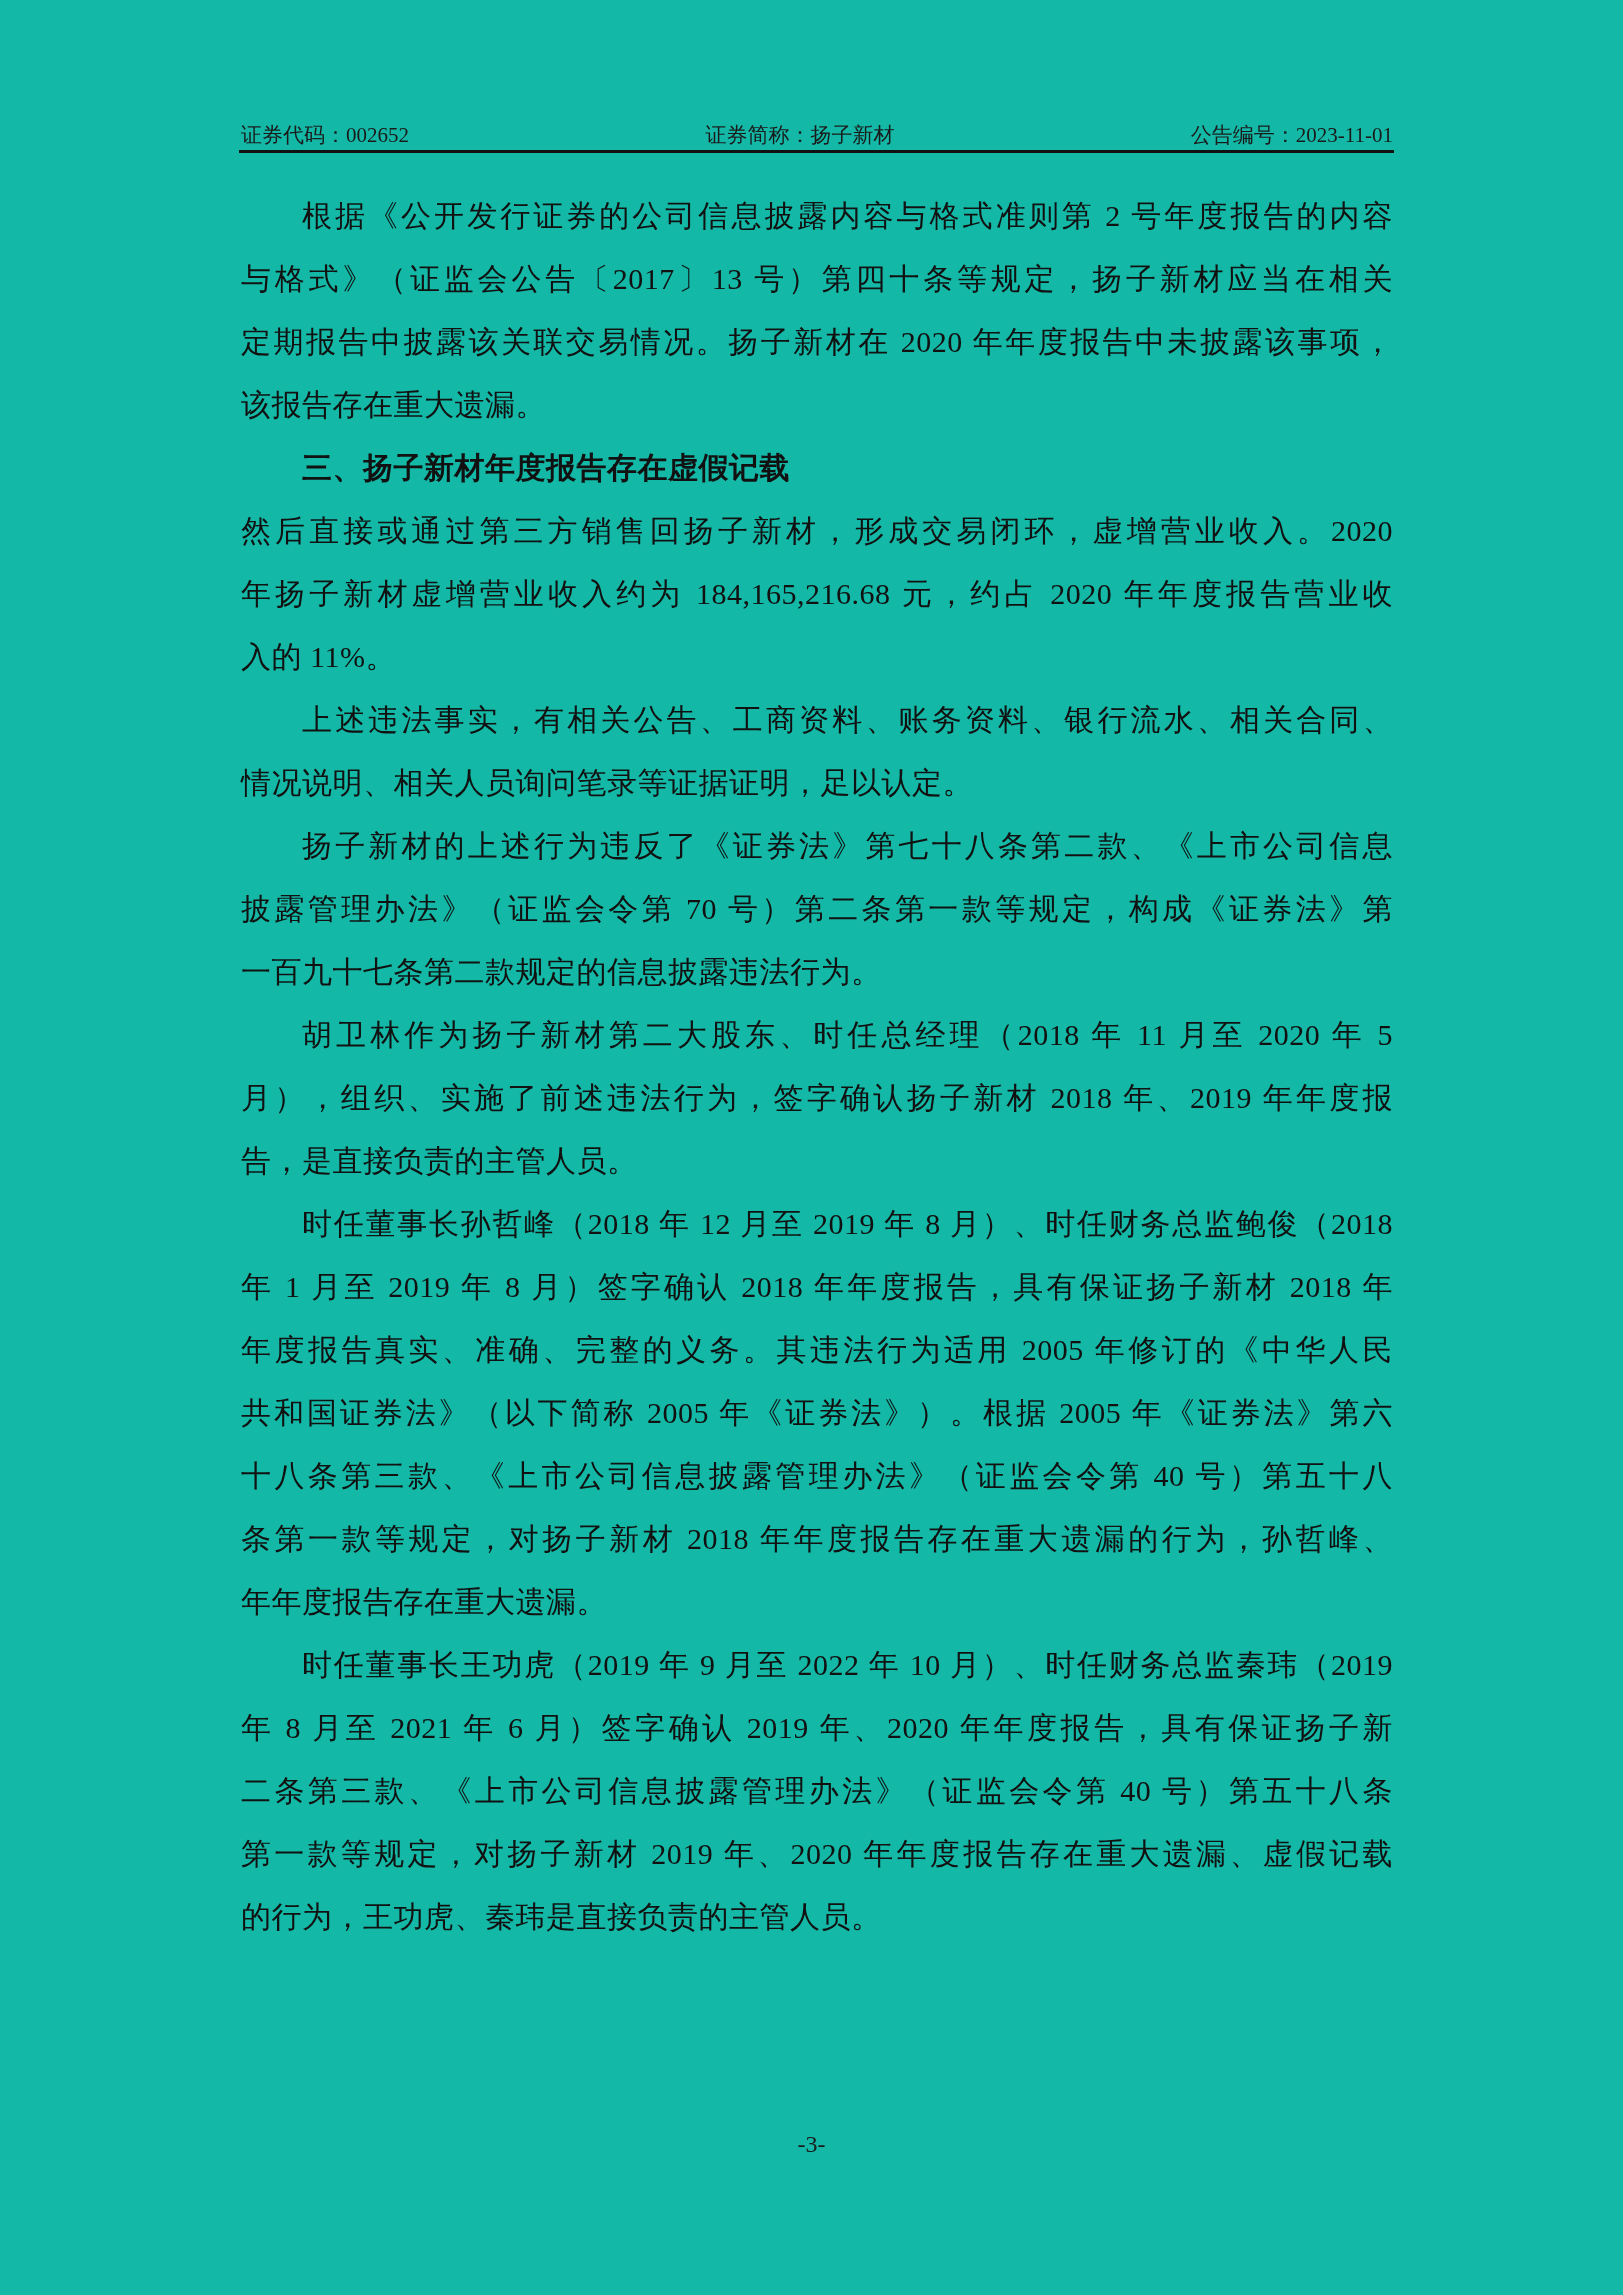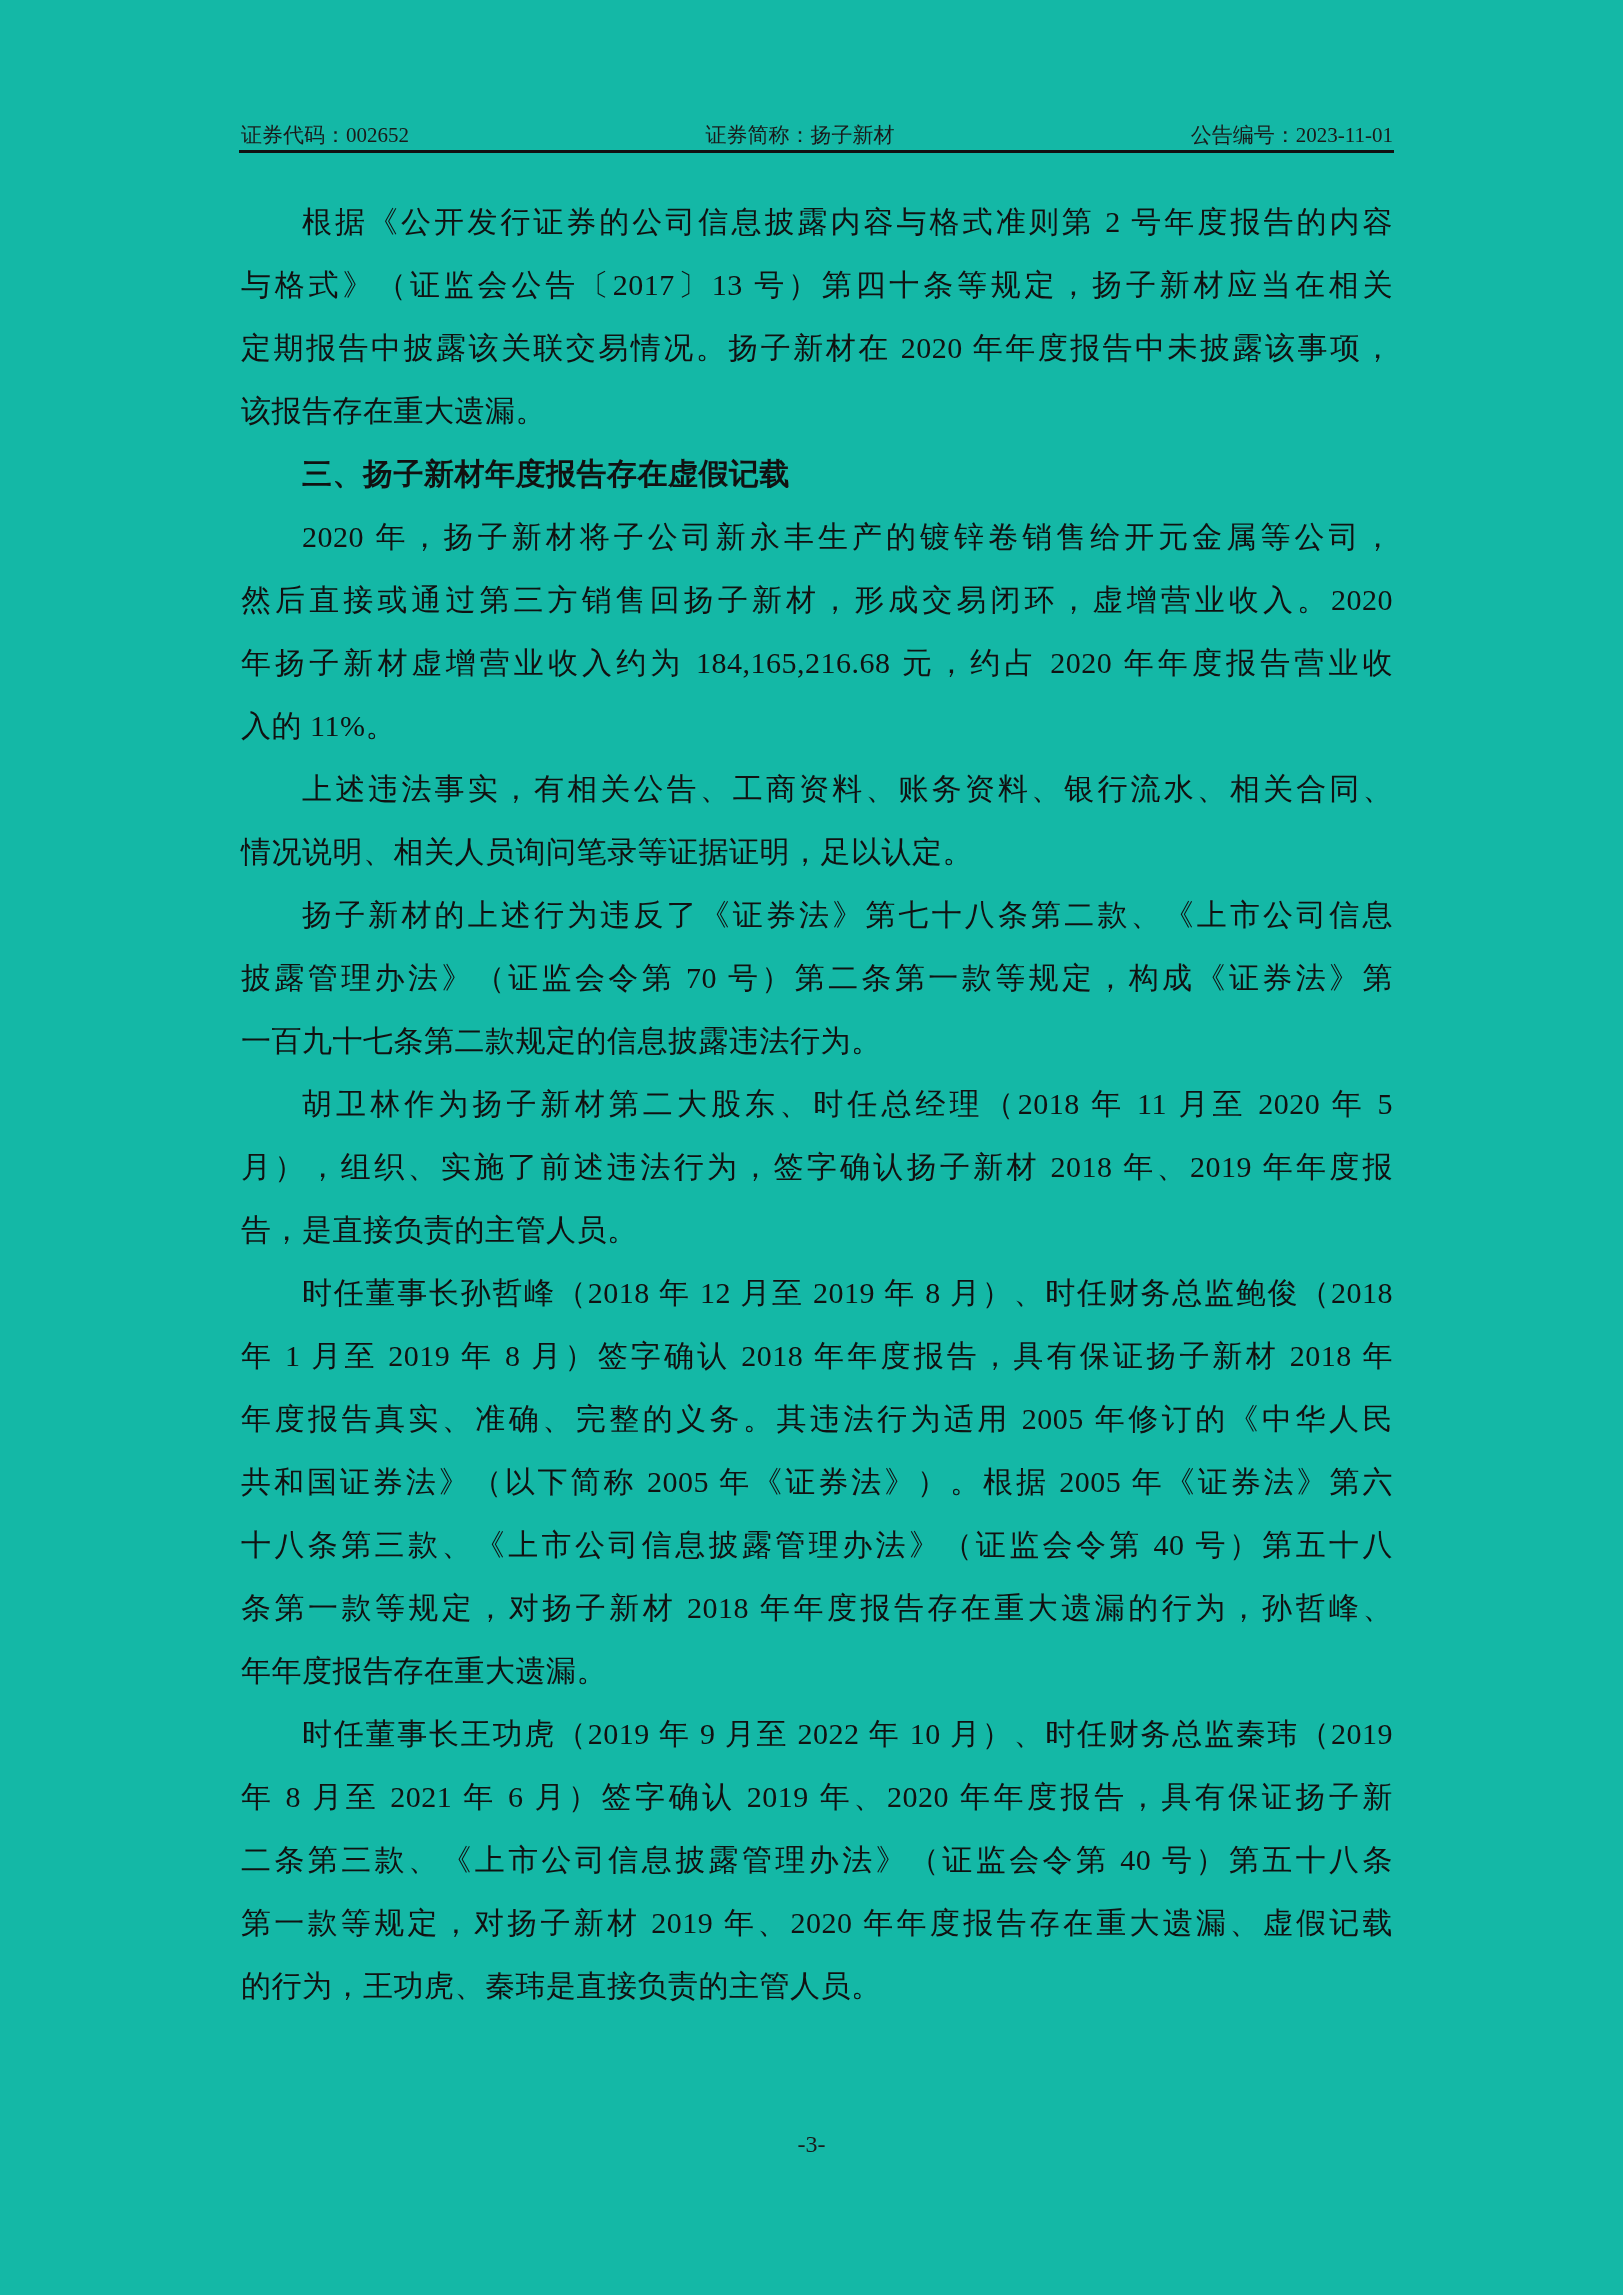--- a/index.html
+++ b/index.html
@@ -38,21 +38,21 @@
       position: absolute;
       left: 239px;
       top: 150px;
       width: 1155px;
       height: 2.5px;
       background: #111111;
     }
     .body-text {
       position: absolute;
       left: 241px;
-      top: 190px;
+      top: 184px;
       width: 1152px;
     }
     .line {
       display: block;
       height: 63px;
       line-height: 63px;
       font-size: 30px;
       white-space: nowrap;
       letter-spacing: 0.5px;
     }
@@ -95,21 +95,20 @@
       <span class="line justify">与格式》（证监会公告〔2017〕13 号）第四十条等规定，扬子新材应当在相关</span>
       <span class="line justify">定期报告中披露该关联交易情况。扬子新材在 2020 年年度报告中未披露该事项，</span>
       <span class="line">该报告存在重大遗漏。</span>
     </div>
 
     <div>
       <span class="line indent heading">三、扬子新材年度报告存在虚假记载</span>
     </div>
 
     <div>
-      <span class="line justify indent">2020 年，扬子新材将子公司新永丰生产的镀锌卷销售给开元金属等公司，</span>
       <span class="line justify">然后直接或通过第三方销售回扬子新材，形成交易闭环，虚增营业收入。2020</span>
       <span class="line justify">年扬子新材虚增营业收入约为 184,165,216.68 元，约占 2020 年年度报告营业收</span>
       <span class="line">入的 11%。</span>
     </div>
 
     <div>
       <span class="line justify indent">上述违法事实，有相关公告、工商资料、账务资料、银行流水、相关合同、</span>
       <span class="line">情况说明、相关人员询问笔录等证据证明，足以认定。</span>
     </div>
 

